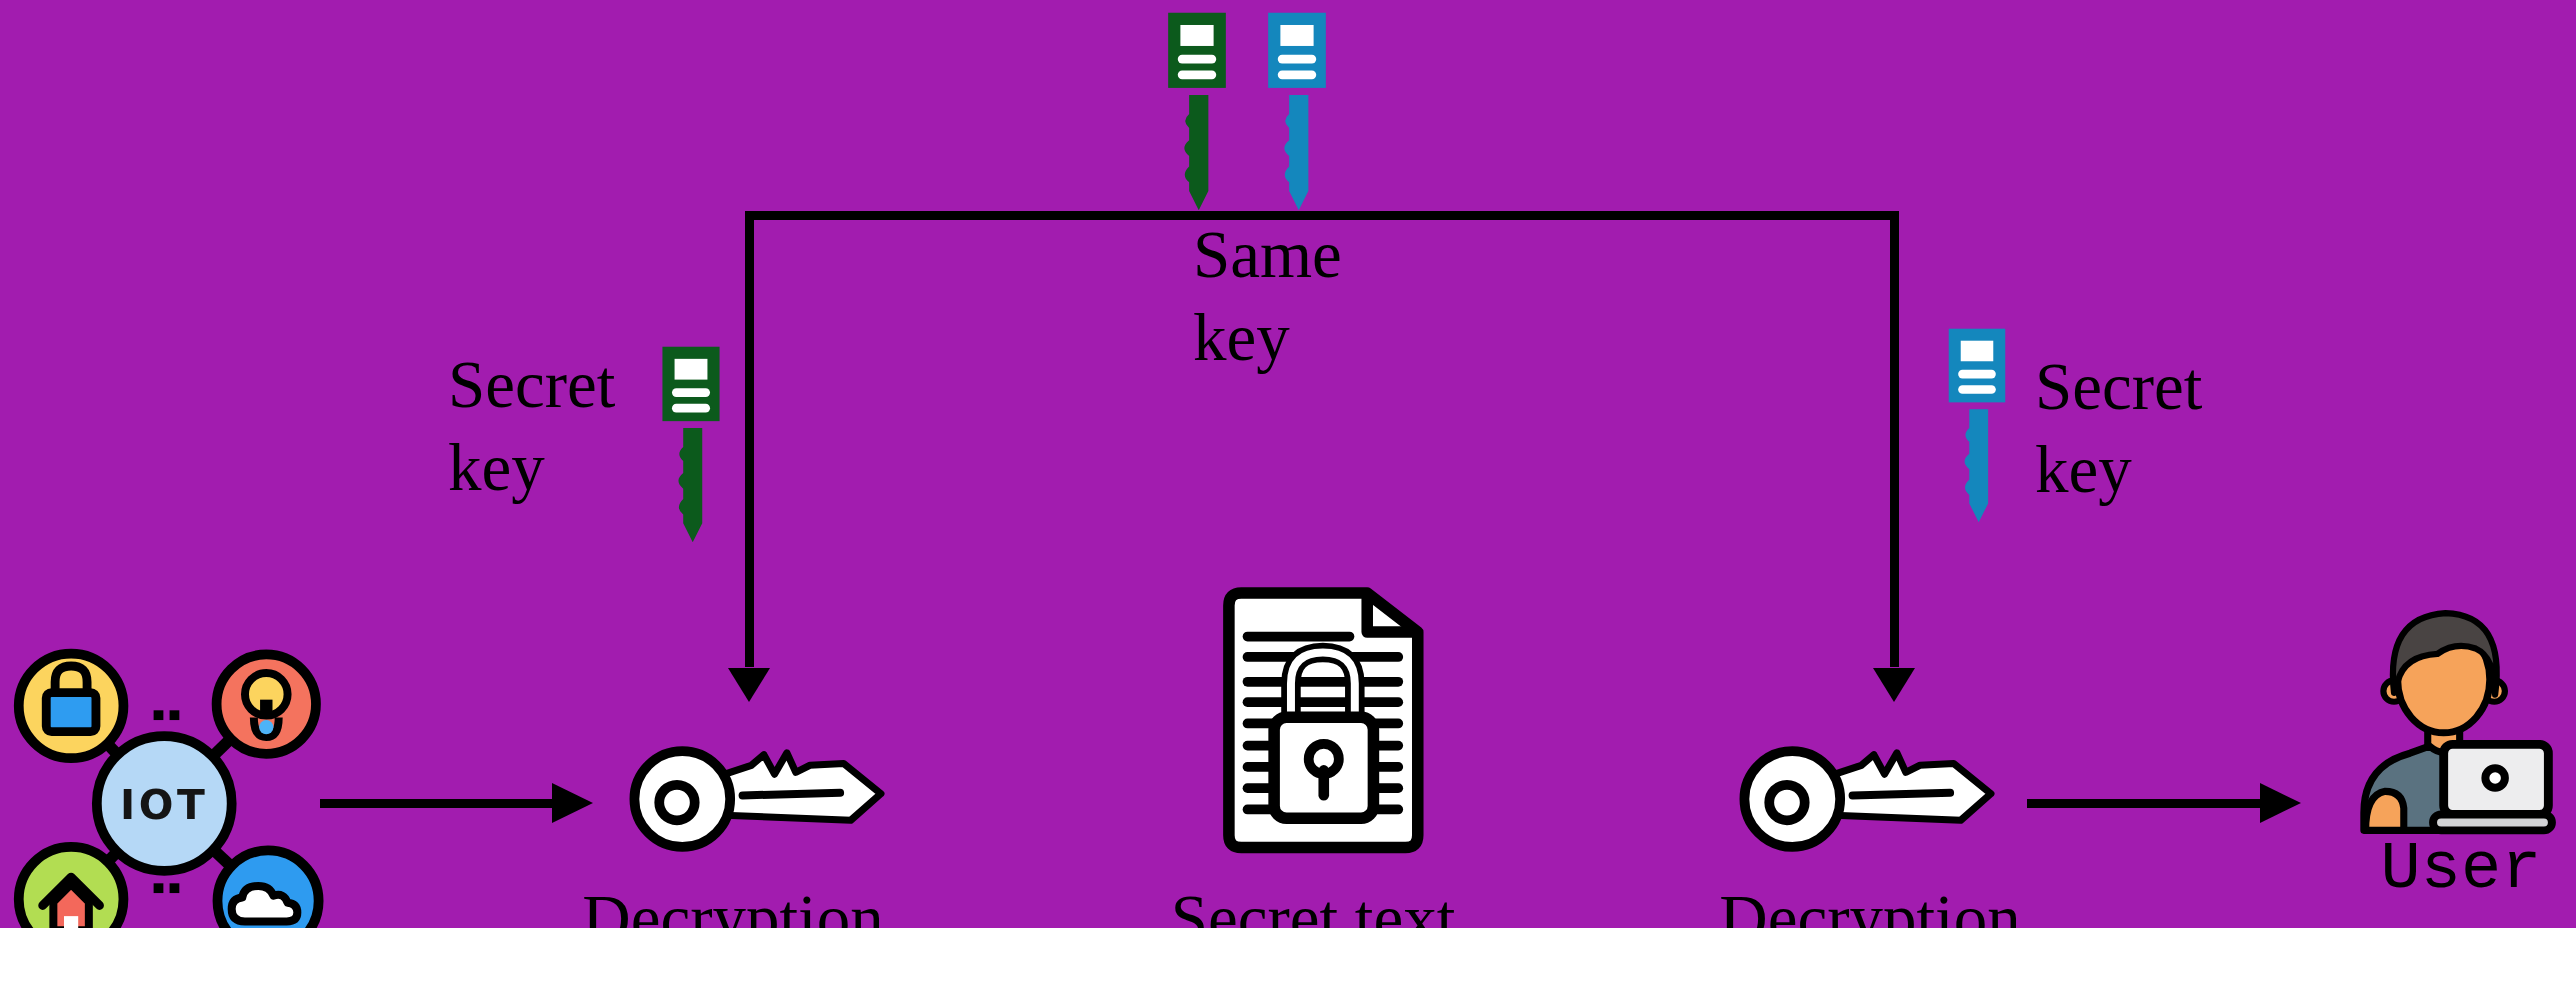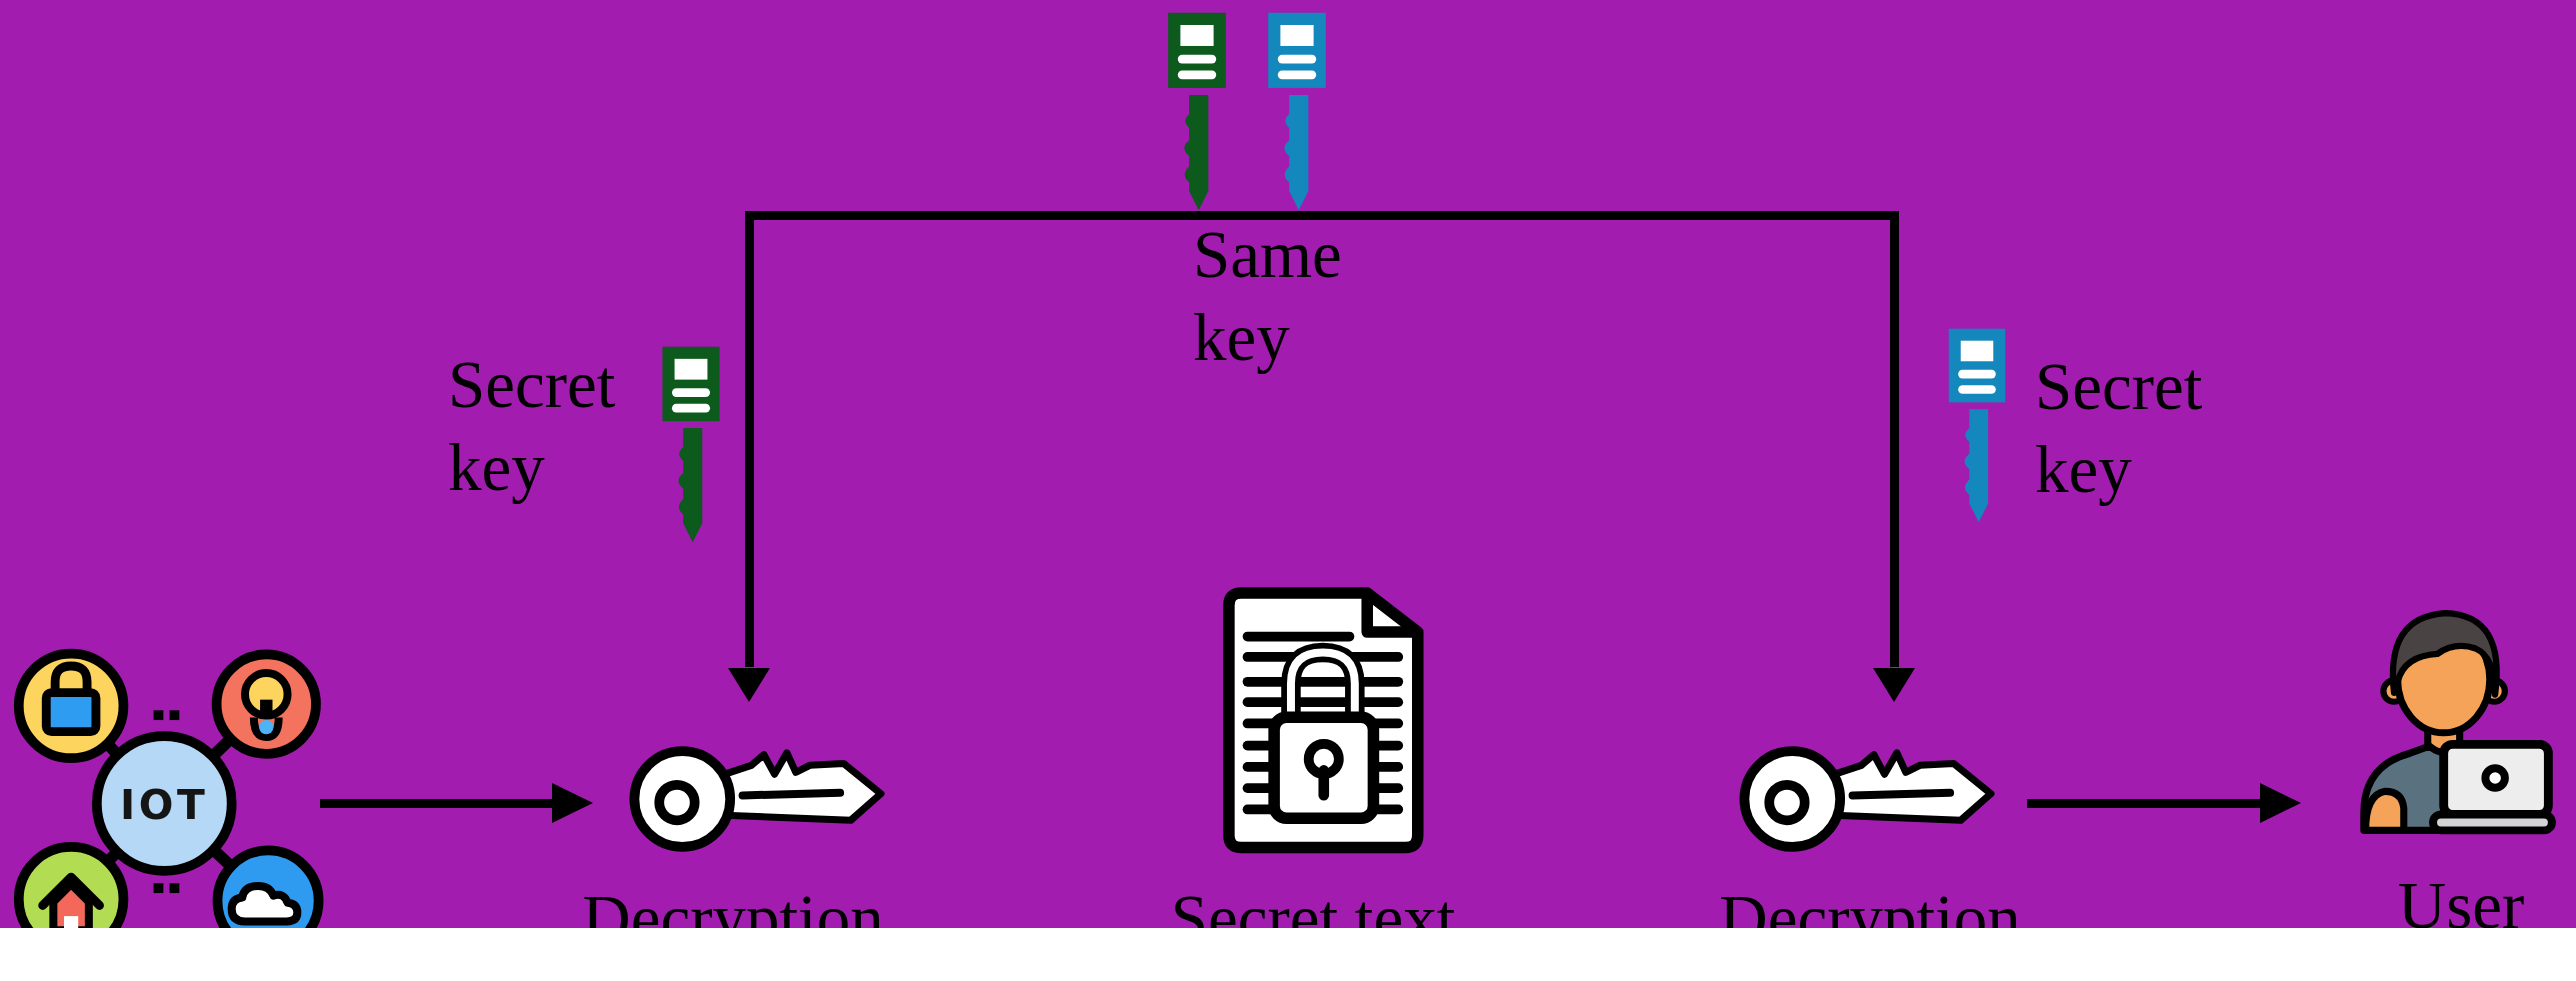--- a/index.html
+++ b/index.html
@@ -190,16 +190,16 @@
     <path d="M10,255 V235 Q10,182 62,168 L84,160 Q100,174 118,160 L140,168 Q176,178 181,212 L181,255 Z" stroke="#000" stroke-width="8" stroke-linejoin="round" fill="#5a7280"></path>
     <path d="M12,255 Q12,215 34,211 Q53,211 55,230 L55,255 Z" stroke="#000" stroke-width="8" stroke-linejoin="round" fill="#f6a35a"></path>
     <circle cx="44" cy="98" r="12" stroke="#000" stroke-width="7" fill="#f6a35a"></circle>
     <circle cx="157" cy="98" r="12" stroke="#000" stroke-width="7" fill="#f6a35a"></circle>
     <ellipse cx="100" cy="85" rx="52" ry="60" stroke="#000" stroke-width="8" fill="#f6a35a"></ellipse>
     <path d="M44,100 Q34,14 102,10 Q170,12 158,102 Q158,60 136,50 Q113,42 93,56 Q55,58 48,88 Z" stroke="#000" stroke-width="7" stroke-linejoin="round" fill="#494443"></path>
     <rect x="100" y="158" width="118" height="79" rx="10" stroke="#000" stroke-width="10" fill="#ededee"></rect>
     <circle cx="158" cy="196" r="11" fill="#fff" stroke="#000" stroke-width="9"></circle>
     <rect x="88" y="237" width="134" height="18" rx="9" stroke="#000" stroke-width="9" fill="#d2d3d5"></rect>
   </svg>
-  <div class="label centered" style="left:2461px; top:872px;">User</div>
+  <div class="label centered" style="left:2461px; top:836px;font-family:Liberation Mono, monospace;">User</div>
 
 </div>
 
 
 </body></html>

